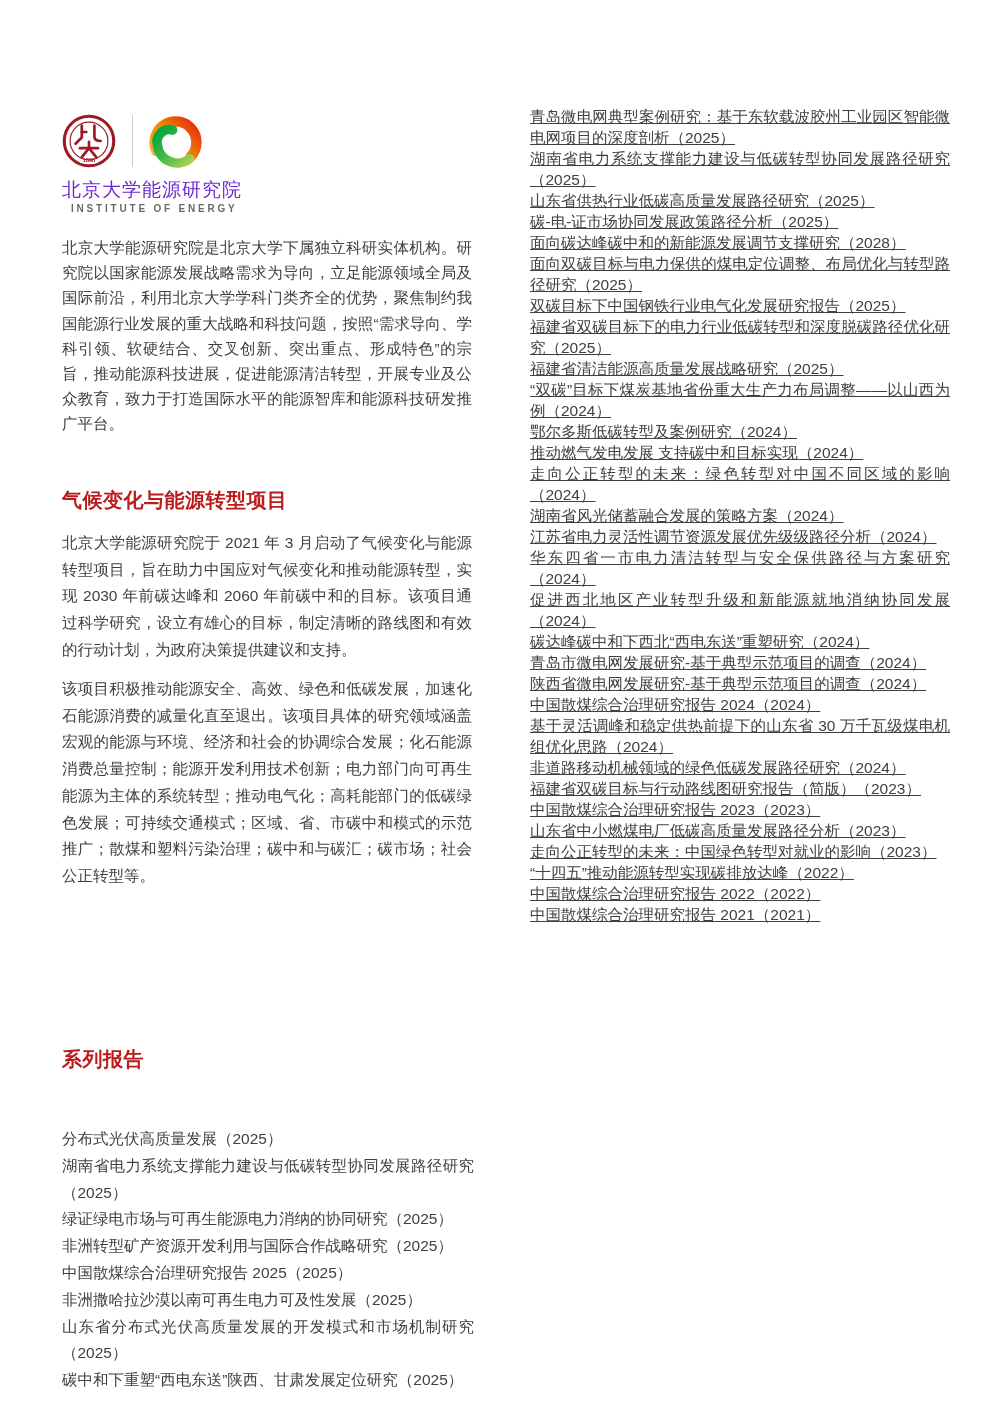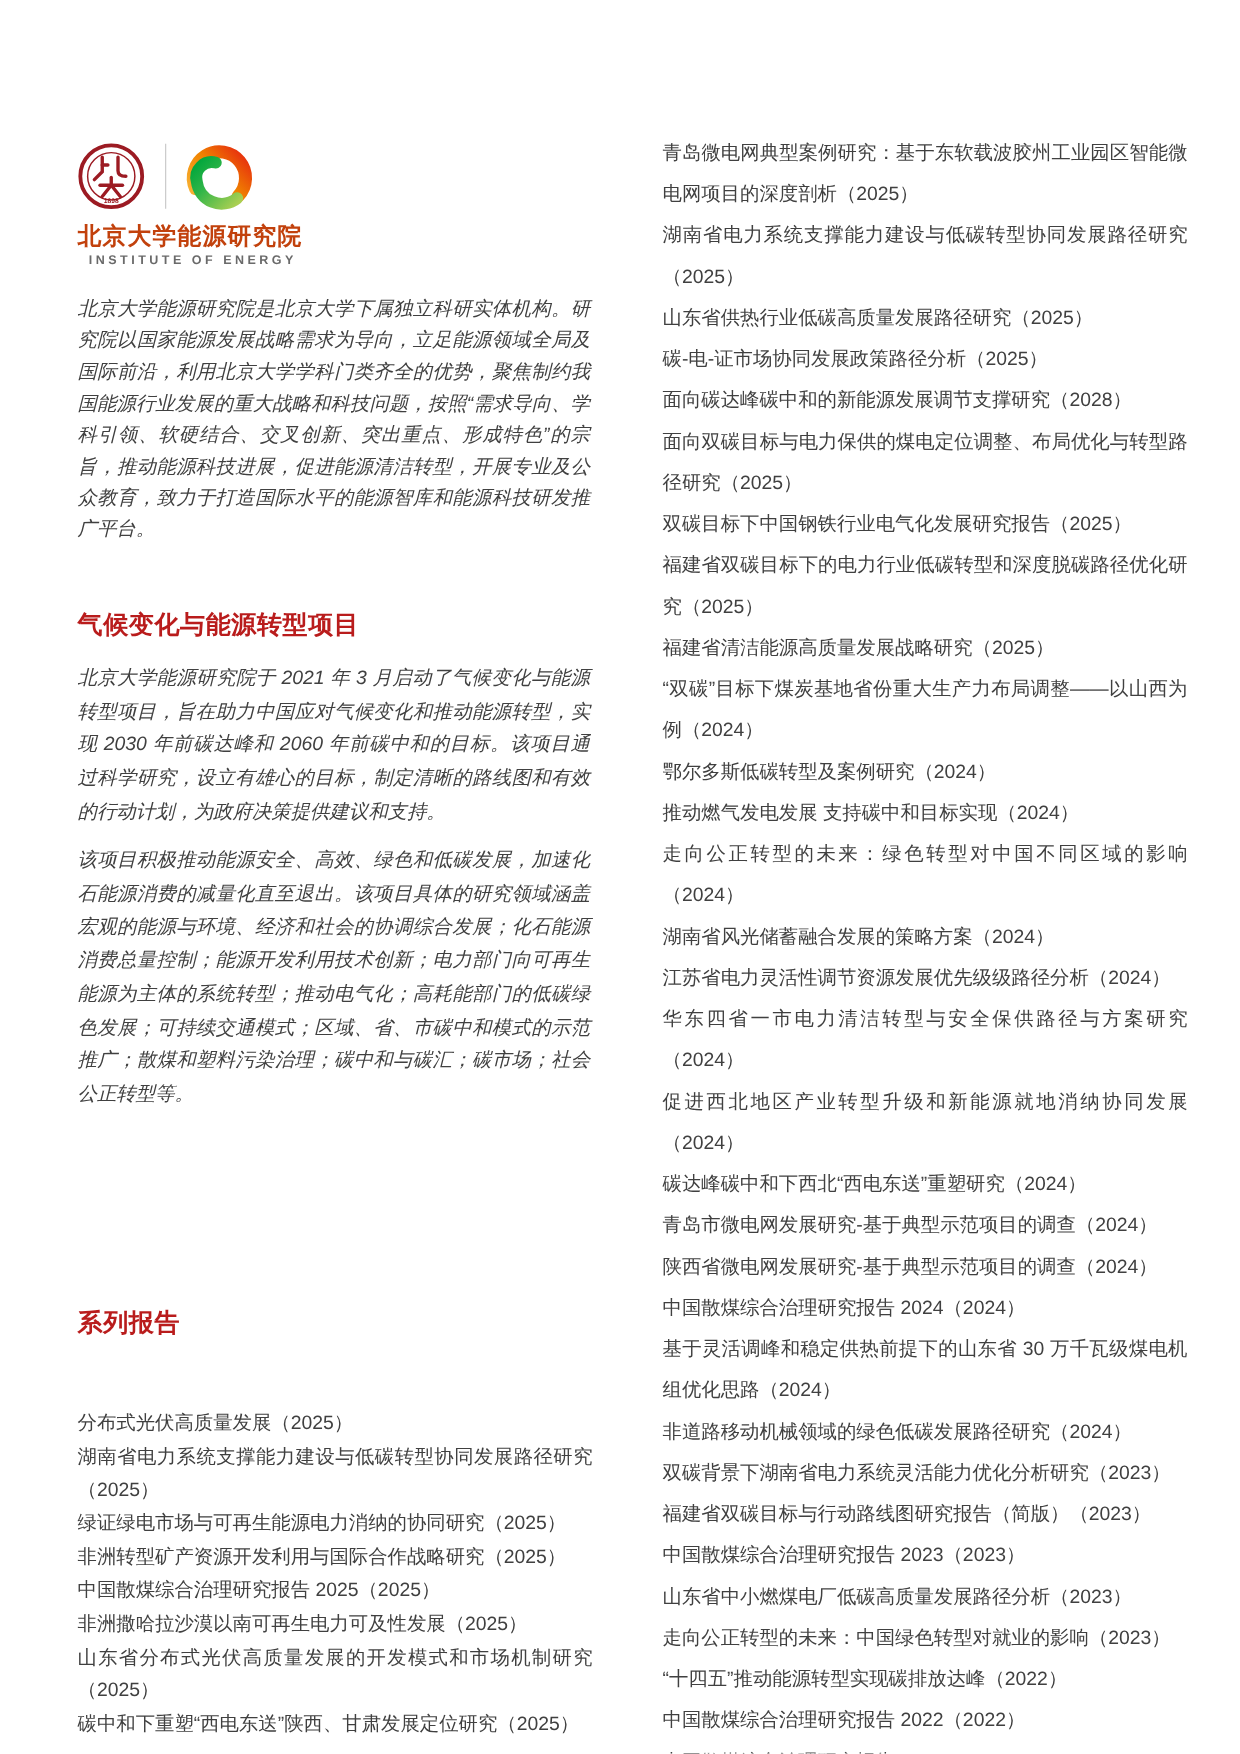--- a/index.html
+++ b/index.html
@@ -6,39 +6,39 @@
   html,body { background:#ffffff; }
   body { width:992px; height:1403px; font-family:"Liberation Sans", sans-serif; }
   .page { position:relative; width:992px; height:1403px; background:#ffffff; overflow:hidden; }
 
   
   .logo-block { position:absolute; left:62px; top:112px; width:260px; }
   .logo-row { display:flex; align-items:center; height:58px; }
   .seal-svg { width:54px; height:54px; display:block; }
   .logo-divider { width:1px; height:52px; background:#cccccc; margin:0 14px 0 16px; }
   .swirl-svg { width:57px; height:57px; display:block; }
-  .logo-cn { margin-top:8px; font-size:19px; font-weight:bold; letter-spacing:1px; color:#c2410c; line-height:24px; white-space:nowrap; }
+  .logo-cn { margin-top:8px; font-size:19px; font-weight:normal; letter-spacing:1px; color:#6d28d9; line-height:24px; white-space:nowrap; }
   .logo-en { padding-left:9px; font-size:10px; font-weight:bold; letter-spacing:2.8px; color:#6a6a6a; line-height:14px; white-space:nowrap; }
 
   
-  .para { color:#404040; font-size:15.5px; text-align:justify; text-justify:inter-character;font-style:italic; }
+  .para { color:#404040; font-size:15.5px; text-align:justify; text-justify:inter-character; }
   .intro   { position:absolute; left:62px; top:235px;  width:410px; line-height:25.2px; }
   .proj-p1 { position:absolute; left:62px; top:530px;  width:410px; line-height:26.7px; }
   .proj-p2 { position:absolute; left:62px; top:676px;  width:410px; line-height:26.7px; }
 
   .section-title { position:absolute; left:62px; color:#b91c1c; font-size:20px; font-weight:bold; letter-spacing:0.5px; line-height:28px; }
   .title-climate { top:486px; }
   .title-series  { top:1045px; }
 
   ul.report-list { list-style:none; }
   .list-left  { position:absolute; left:62px;  top:1126px; width:412px; }
   .list-right { position:absolute; left:530px; top:106px;  width:420px; }
   .report-item { color:#404040; font-size:15.5px; line-height:26.6px; text-align:justify; text-justify:inter-character; }
   .list-left .report-item { line-height:26.8px; }
-  .list-right .report-item { line-height:33px; }
+  .list-right .report-item { line-height:21px;text-decoration:underline; }
 </style>
 </head>
 <body>
 
 <div class="page">
 
   <div class="logo-block">
     <div class="logo-row">
       <svg class="seal-svg" viewBox="0 0 60 60" aria-hidden="true">
         <circle cx="30" cy="30" r="27.5" fill="#ffffff" stroke="#9c1b23" stroke-width="3.4"></circle>
@@ -110,21 +110,20 @@
       <li class="report-item">湖南省风光储蓄融合发展的策略方案（2024）</li>
       <li class="report-item">江苏省电力灵活性调节资源发展优先级级路径分析（2024）</li>
       <li class="report-item">华东四省一市电力清洁转型与安全保供路径与方案研究（2024）</li>
       <li class="report-item">促进西北地区产业转型升级和新能源就地消纳协同发展（2024）</li>
       <li class="report-item">碳达峰碳中和下西北“西电东送”重塑研究（2024）</li>
       <li class="report-item">青岛市微电网发展研究-基于典型示范项目的调查（2024）</li>
       <li class="report-item">陕西省微电网发展研究-基于典型示范项目的调查（2024）</li>
       <li class="report-item">中国散煤综合治理研究报告 2024（2024）</li>
       <li class="report-item">基于灵活调峰和稳定供热前提下的山东省 30 万千瓦级煤电机组优化思路（2024）</li>
       <li class="report-item">非道路移动机械领域的绿色低碳发展路径研究（2024）</li>
-      <li class="report-item">双碳背景下湖南省电力系统灵活能力优化分析研究（2023）</li>
       <li class="report-item">福建省双碳目标与行动路线图研究报告（简版）（2023）</li>
       <li class="report-item">中国散煤综合治理研究报告 2023（2023）</li>
       <li class="report-item">山东省中小燃煤电厂低碳高质量发展路径分析（2023）</li>
       <li class="report-item">走向公正转型的未来：中国绿色转型对就业的影响（2023）</li>
       <li class="report-item">“十四五”推动能源转型实现碳排放达峰（2022）</li>
       <li class="report-item">中国散煤综合治理研究报告 2022（2022）</li>
       <li class="report-item">中国散煤综合治理研究报告 2021（2021）</li>
     </ul>
 
 </div>

